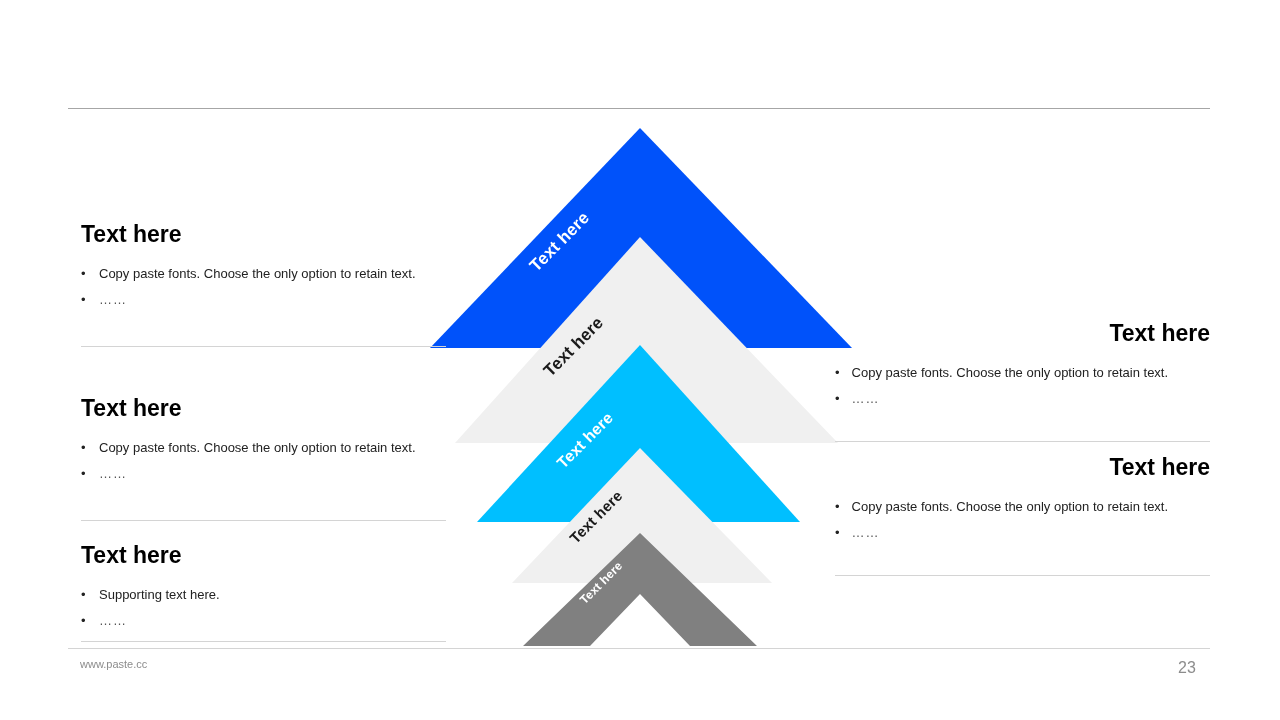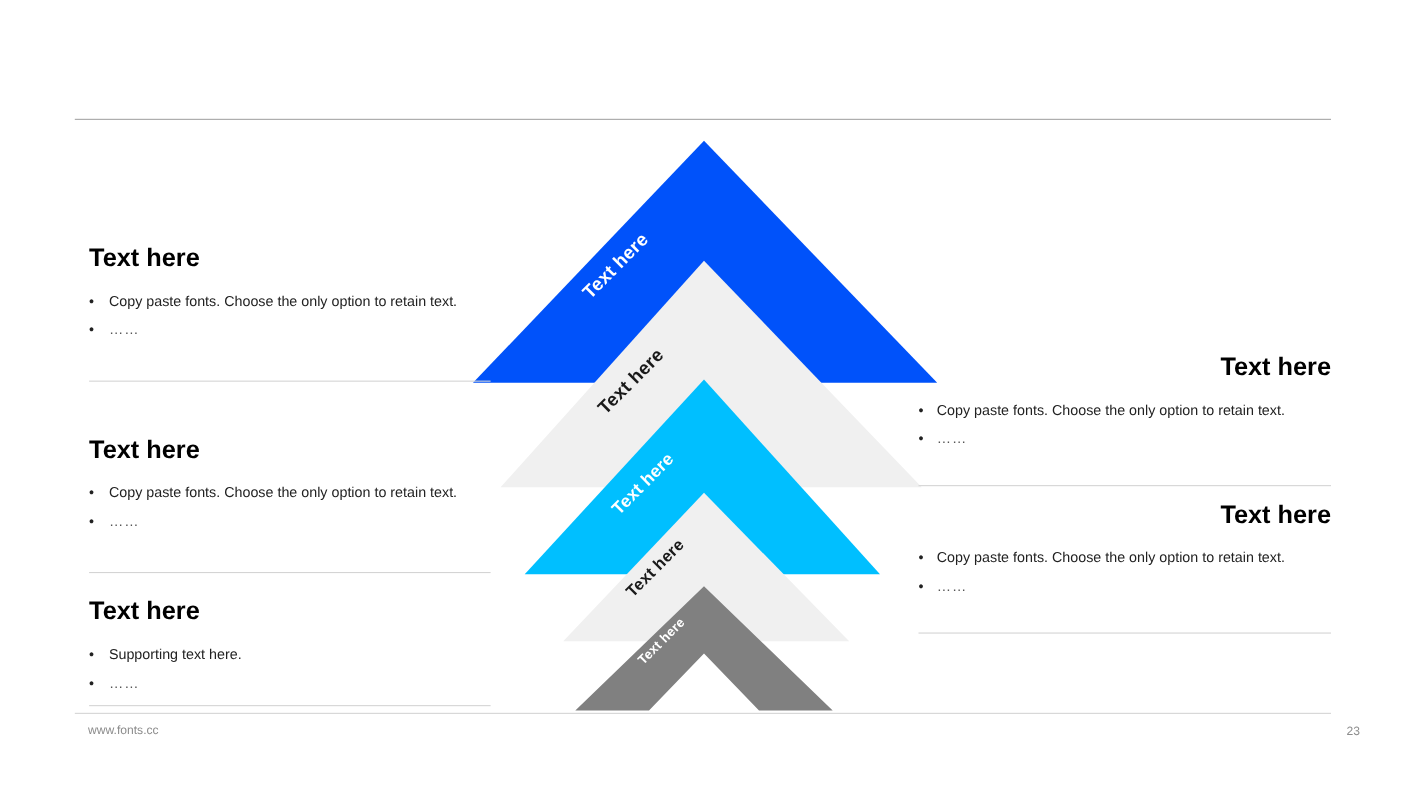--- a/index.html
+++ b/index.html
@@ -129,23 +129,23 @@
   }
   .footer-url {
     position: absolute;
     left: 80px;
     top: 658px;
     font-size: 11px;
     color: #8c8c8c;
   }
   .footer-page {
     position: absolute;
-    left: 1224px;
+    left: 1178px;
     top: 659px;
-    font-size: 11px;
+    font-size: 16px;
     color: #8c8c8c;
   }
 </style>
 </head>
 <body>
 
 <div id="slide">
 
   <div class="top-rule"></div>
 
@@ -209,16 +209,16 @@
   <div class="block block-right" style="left:835px; top:455px;">
     <h2>Text here</h2>
     <ul class="bullets">
       <li><span class="dot">•</span><span>Copy paste fonts. Choose the only option to retain text.</span></li>
       <li><span class="dot">•</span><span class="ellipsis">……</span></li>
     </ul>
     <div class="divider" style="top:120px;"></div>
   </div>
 
   <div class="footer-rule"></div>
-  <div class="footer-url">www.fonts.cc</div>
+  <div class="footer-url">www.paste.cc</div>
   <div class="footer-page">23</div>
 
 </div>
 
 </body></html>

